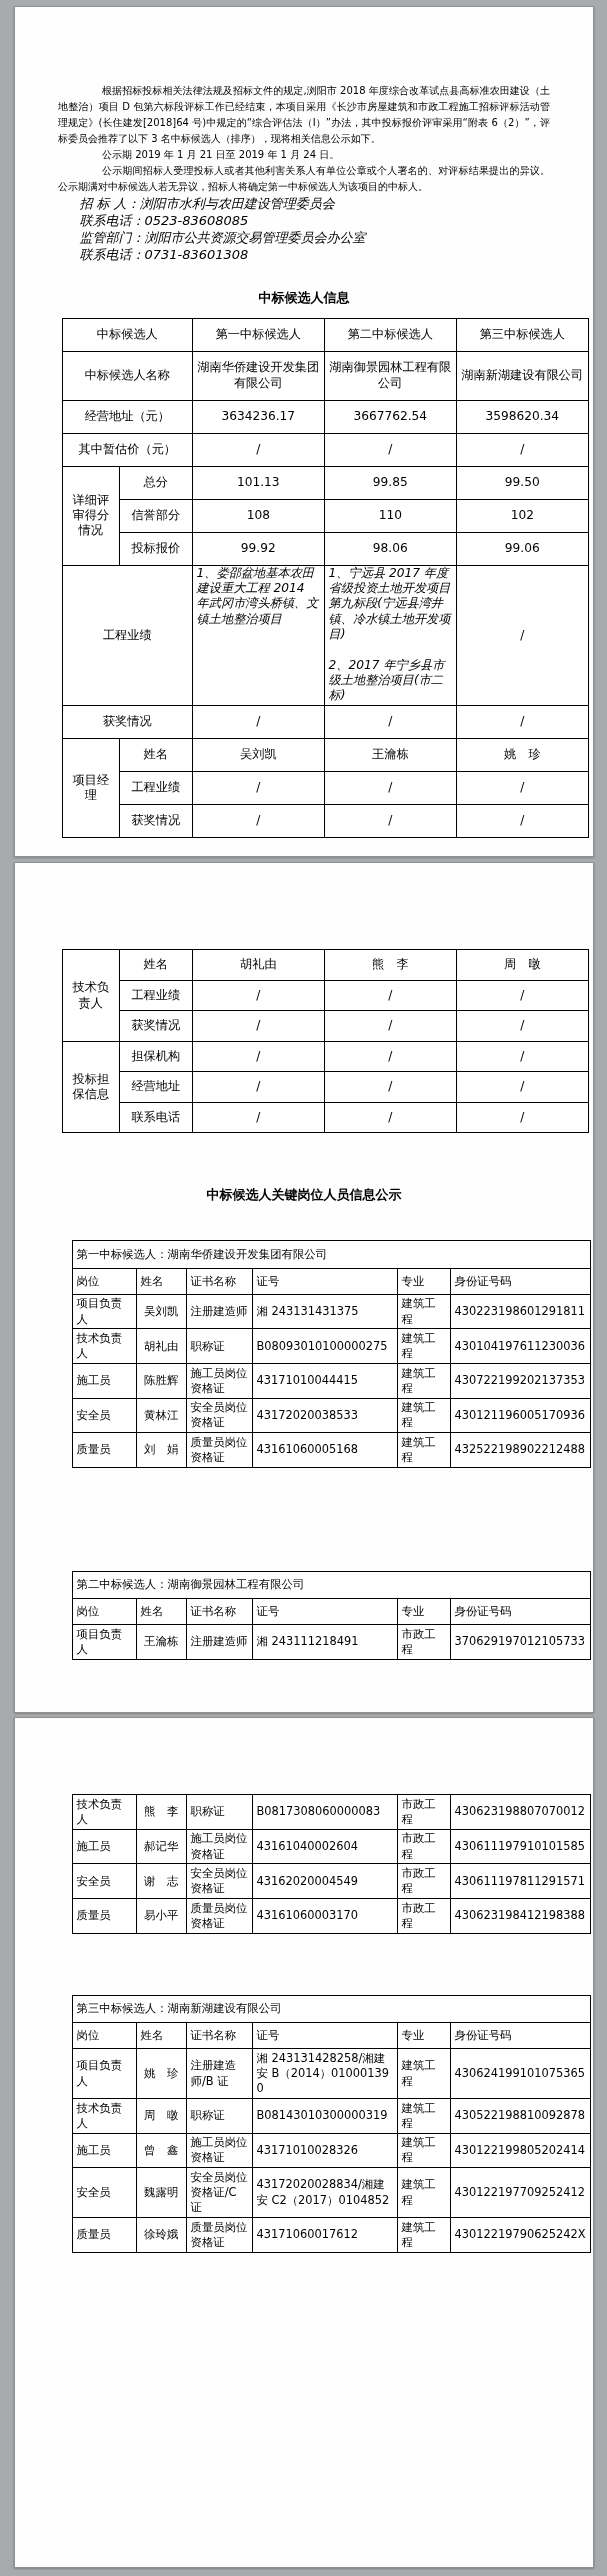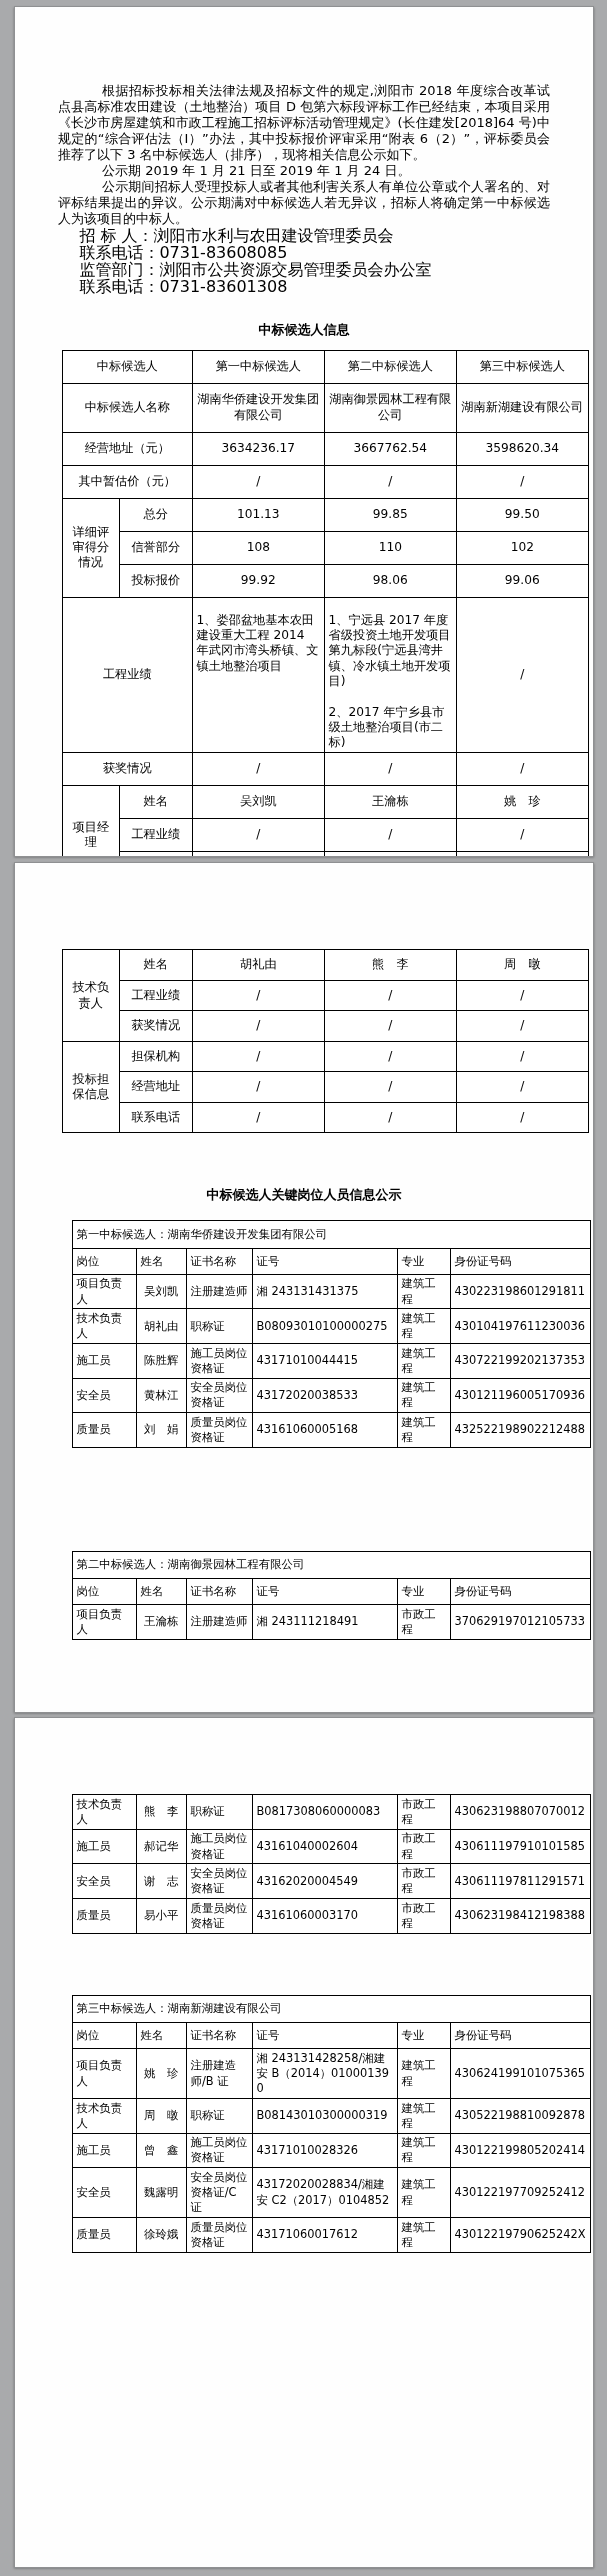--- a/index.html
+++ b/index.html
@@ -14,48 +14,48 @@
   .page {
     width:580px; height:851px;
     margin:0 auto 4.6px auto;
     background:#fefefe;
     border:0.8px solid #8f9092;
     box-shadow:0 0.8px 2.3px rgba(0,0,0,0.35);
     padding:76px 43px 0 43px;
     overflow:hidden;
   }
   .para {
-    margin:0; font-size:13px; line-height:16px;
+    margin:0; font-size:10px; line-height:16px;
     text-indent:44px; text-align:justify;
   }
-  .contact-line { font-size:16px; line-height:17px; padding-left:21.4px; }
+  .contact-line { font-size:13px; line-height:17px; padding-left:21.4px;font-style:italic; }
   .sec-title {
     font-size:13px; font-weight:bold; text-align:center;
     margin:26px 0 0 0;
   }
-  .sec-title-2 { margin:53px 0 16px 0; }
+  .sec-title-2 { margin:53px 0 36px 0; }
 
   .doc-table {
     border-collapse:collapse; border:1.5px solid #000;
     table-layout:fixed; background:#fff;
   }
   .doc-table td, .doc-table th {
     border:0.8px solid #000; font-size:12.2px; line-height:15.3px;
     font-weight:normal; padding:1.5px 3.8px;
     text-align:center; vertical-align:middle; word-break:break-all;
   }
   .cont { border-top:1.5px dashed #b3b3b3; }
 
   
   .t1 { width:526px; margin:10.7px 0 0 3.8px; }
   .t1 .ca { width:57px; } .t1 .cb { width:73px; } .t1 .cd { width:132px; }
   .t1 tr { height:33px; }
   .t1 .r-name { height:49px; }
   .t1 .r-perf { height:111px; }
-  .t1 .r-perf .tl { text-align:left; vertical-align:top; white-space:pre-line; padding-top:15px; }
+  .t1 .r-perf .tl { text-align:left; vertical-align:top; white-space:pre-line; padding-top:0;font-style:italic; }
   .t1.cont tr { height:30.5px; }
 
   
   .staff { width:519px; margin-left:13.7px; }
   .staff .c0 { width:64px; } .staff .c1 { width:50px; } .staff .c2 { width:66px; }
   .staff .c3 { width:145px; } .staff .c4 { width:53px; } .staff .c5 { width:140px; }
   .staff td, .staff th { font-size:11.4px; text-align:left; }
   .staff td.c1 { text-align:center; }
   .staff tr { height:34px; }
   .staff .cap-row { height:27.5px;margin-left:11px; }
@@ -67,21 +67,21 @@
 </head>
 <body>
 
 <div class="pages">
 
   <div class="page">
     <p class="para">根据招标投标相关法律法规及招标文件的规定,浏阳市 2018 年度综合改革试点县高标准农田建设（土地整治）项目 D 包第六标段评标工作已经结束，本项目采用《长沙市房屋建筑和市政工程施工招标评标活动管理规定》(长住建发[2018]64 号)中规定的“综合评估法（Ⅰ）”办法，其中投标报价评审采用“附表 6（2）”，评标委员会推荐了以下 3 名中标候选人（排序），现将相关信息公示如下。</p>
     <p class="para">公示期 2019 年 1 月 21 日至 2019 年 1 月 24 日。</p>
     <p class="para">公示期间招标人受理投标人或者其他利害关系人有单位公章或个人署名的、对评标结果提出的异议。公示期满对中标候选人若无异议，招标人将确定第一中标候选人为该项目的中标人。</p>
     <div class="contact-line">招 标 人：浏阳市水利与农田建设管理委员会</div>
-    <div class="contact-line">联系电话：0731-83608085</div>
+    <div class="contact-line">联系电话：0523-83608085</div>
     <div class="contact-line">监管部门：浏阳市公共资源交易管理委员会办公室</div>
     <div class="contact-line">联系电话：0731-83601308</div>
 
     <h3 class="sec-title">中标候选人信息</h3>
 
     <table class="doc-table t1">
       <colgroup>
           <col class="ca">
           <col class="cb">
           <col class="cd">

